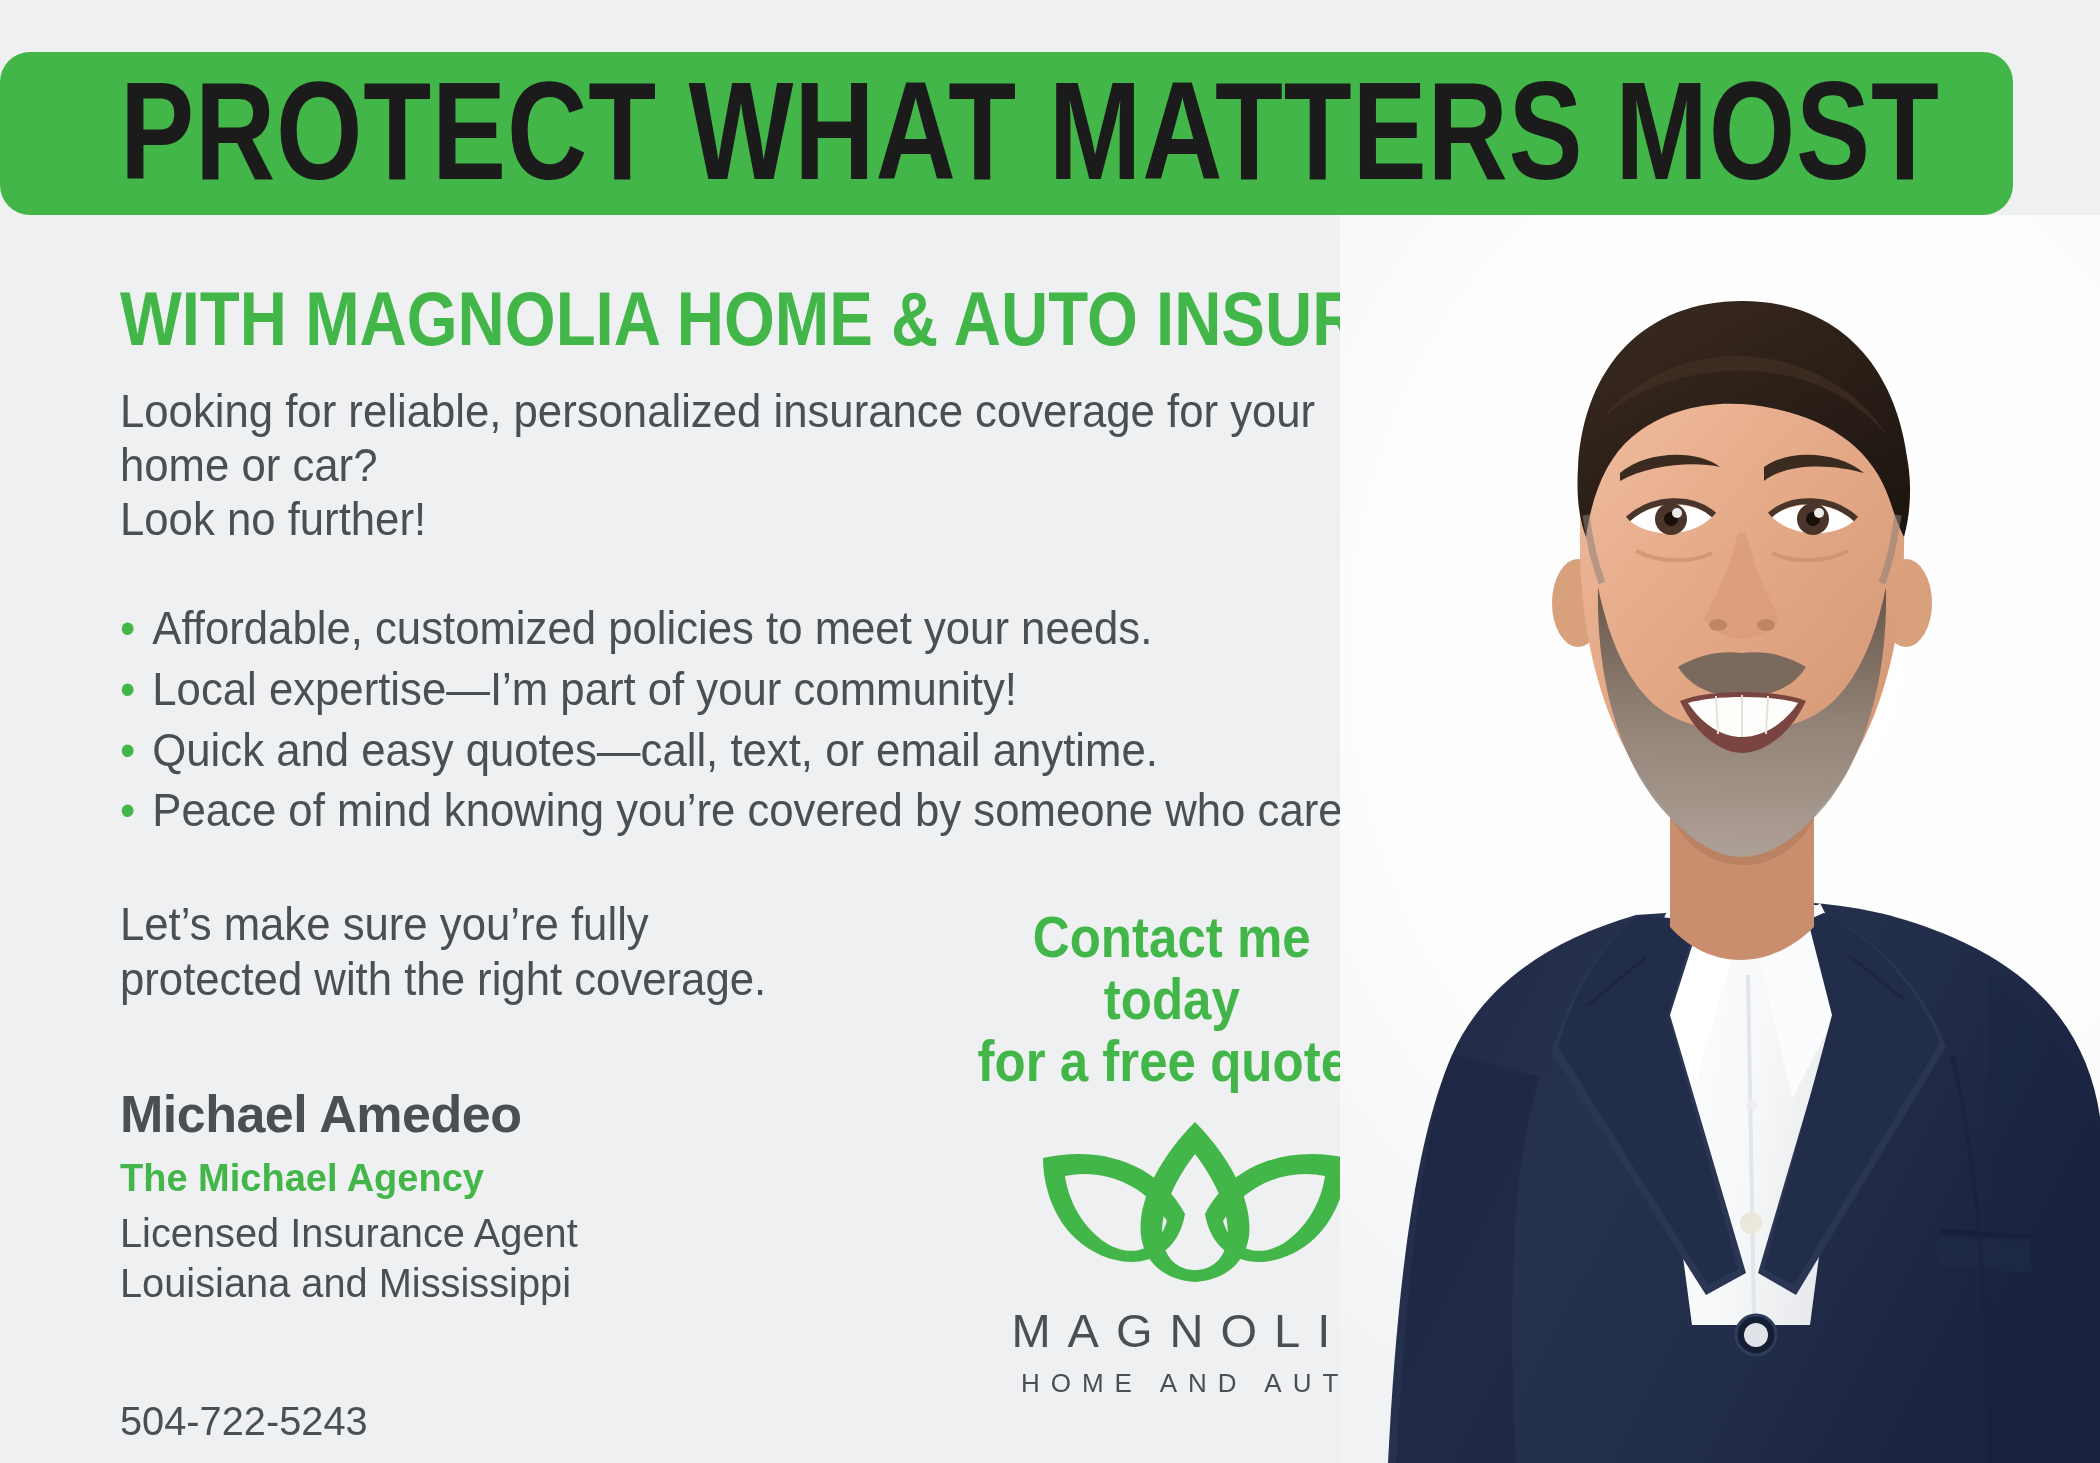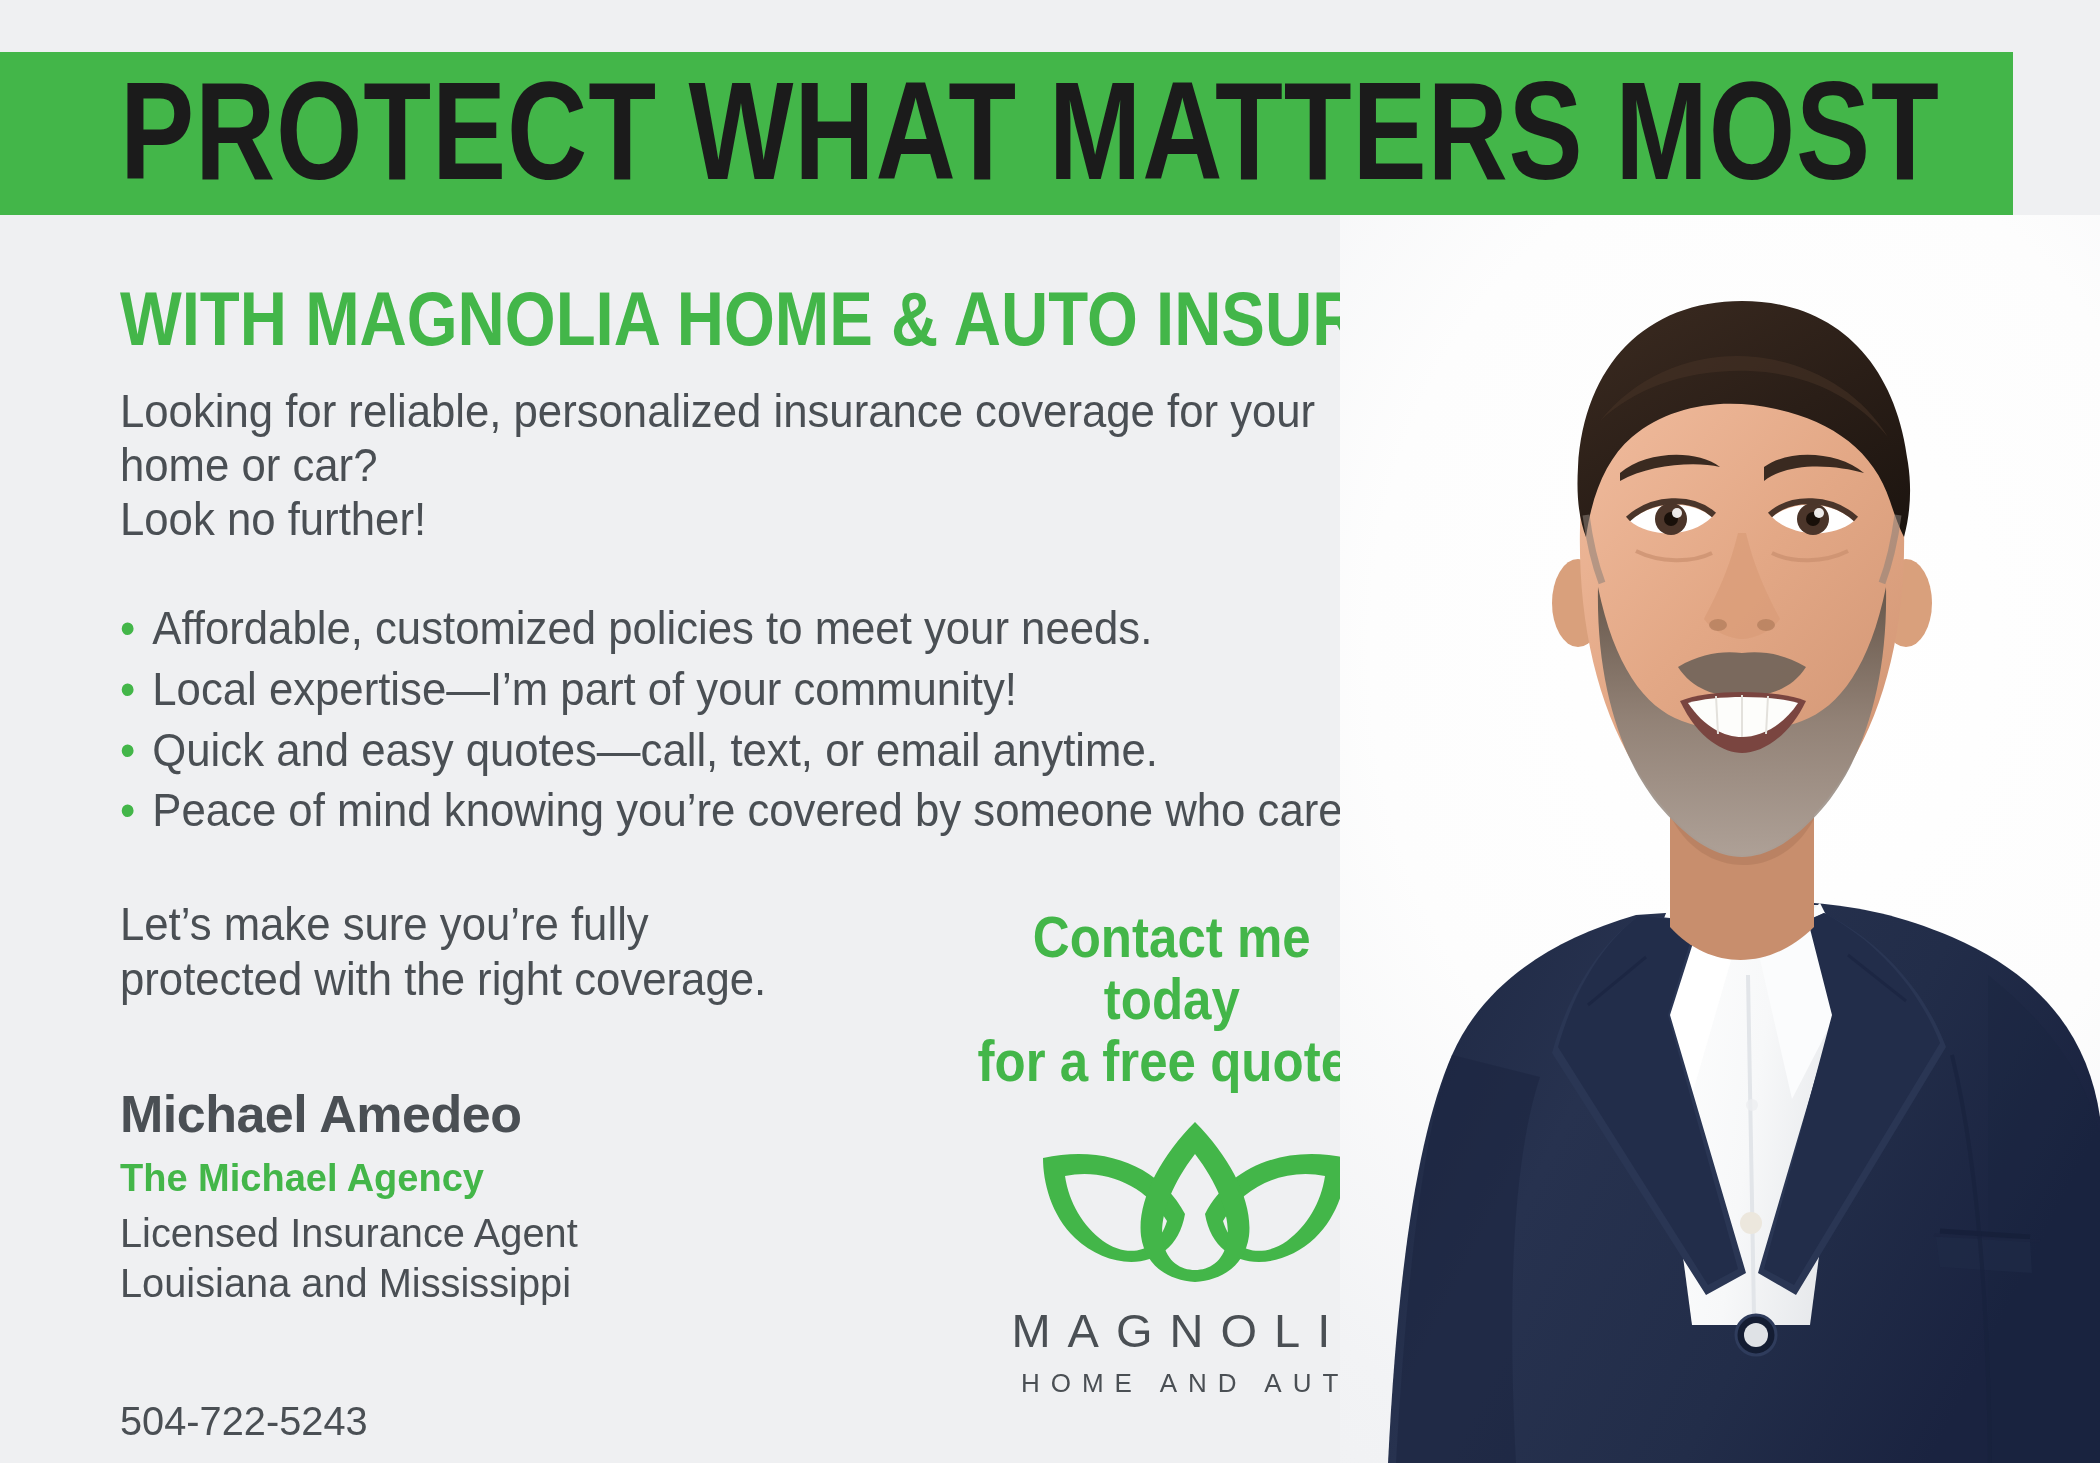--- a/index.html
+++ b/index.html
@@ -22,20 +22,21 @@
   .banner {
     position: absolute;
     left: 0;
     top: 52px;
     width: 2013px;
     height: 163px;
     background: #43b649;
     display: flex;
     align-items: center;
     overflow: hidden;
+    border-radius: 30px;
   }
   .banner-title {
     color: #1b1b1b;
     font-family: "Liberation Sans Narrow", "Liberation Sans", sans-serif;
     font-weight: 700;
     font-size: 139px;
     line-height: 1;
     letter-spacing: 1px;
     transform: scaleX(0.80);
     transform-origin: left center;

